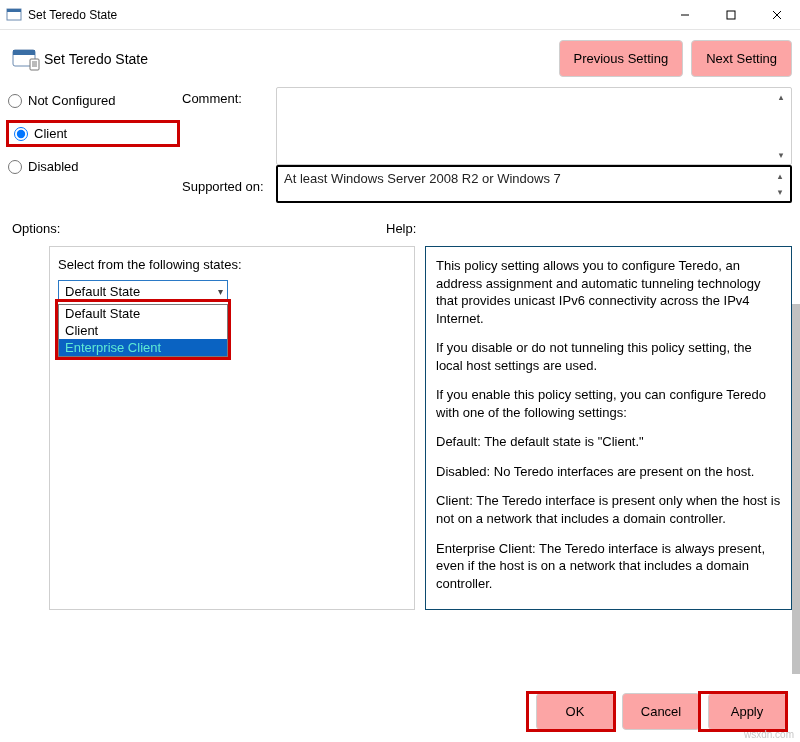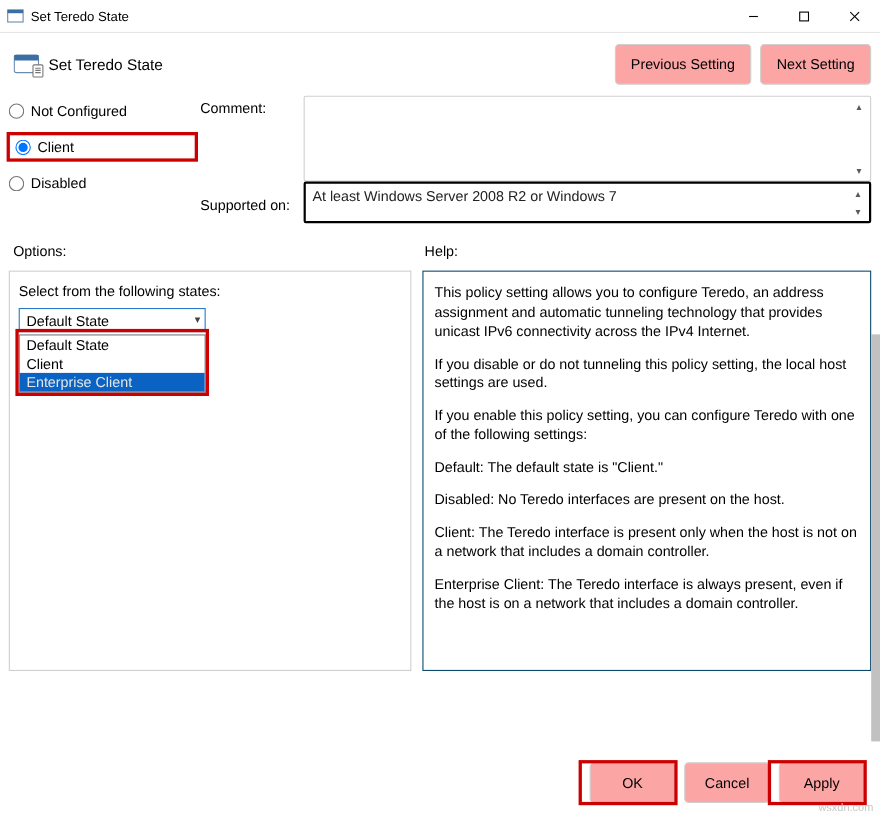--- a/index.html
+++ b/index.html
@@ -51,37 +51,37 @@
     position: relative; background: #fff; padding: 4px 20px 4px 6px;
     font-size: 13px; color: #222;
   }
 
   
   .section-labels { display: flex; padding: 18px 12px 4px 12px; font-size: 13px; }
   .section-labels .opt-l { width: 374px; }
   .section-labels .help-l { }
 
   
-  .panes { display: flex; padding: 6px 8px 0 8px; gap: 10px; height: 370px; }
+  .panes { display: flex; padding: 6px 8px 0 8px; gap: 10px; height: 370px; margin-left: 41px; }
   .options-pane { width: 366px; border: 1px solid #cfcfcf; padding: 10px 8px; font-size: 13px; position: relative; }
   .help-pane { flex: 1; border: 1px solid #0c4a6e; padding: 10px 10px; font-size: 13px; line-height: 1.35; position: relative; overflow: hidden; }
   .help-pane p { margin: 0 0 12px 0; }
 
   .options-pane .sel-label { margin-bottom: 8px; }
   .combo {
     display: flex; align-items: center; justify-content: space-between;
     width: 170px; height: 22px; border: 1px solid #2a79c6; background: #fff;
     padding: 0 4px 0 6px; font-size: 13px;
   }
   .combo .chev { font-size: 10px; color: #444; }
   .dropdown {
     margin-top: 2px; width: 170px; border: 1px solid #7a7a7a; background: #fff;
   }
   .dropdown .dd-item { padding: 1px 6px; font-size: 13px; }
-  .dropdown .dd-item.selected { background: #0a63c2; color: #e5e5e5; }
+  .dropdown .dd-item.selected { background: #0a63c2; color: #5eead4; }
   .dropdown-wrap { display: inline-block; }
   .dropdown-highlight { outline: 3px solid #cc0000; outline-offset: 0; }
 
   .outer-scroll {
     position: absolute; right: 0; top: 304px; width: 8px; height: 370px;
     background: #f0f0f0;
   }
   .outer-scroll .thumb { width: 8px; background: #c1c1c1; }
 
   

